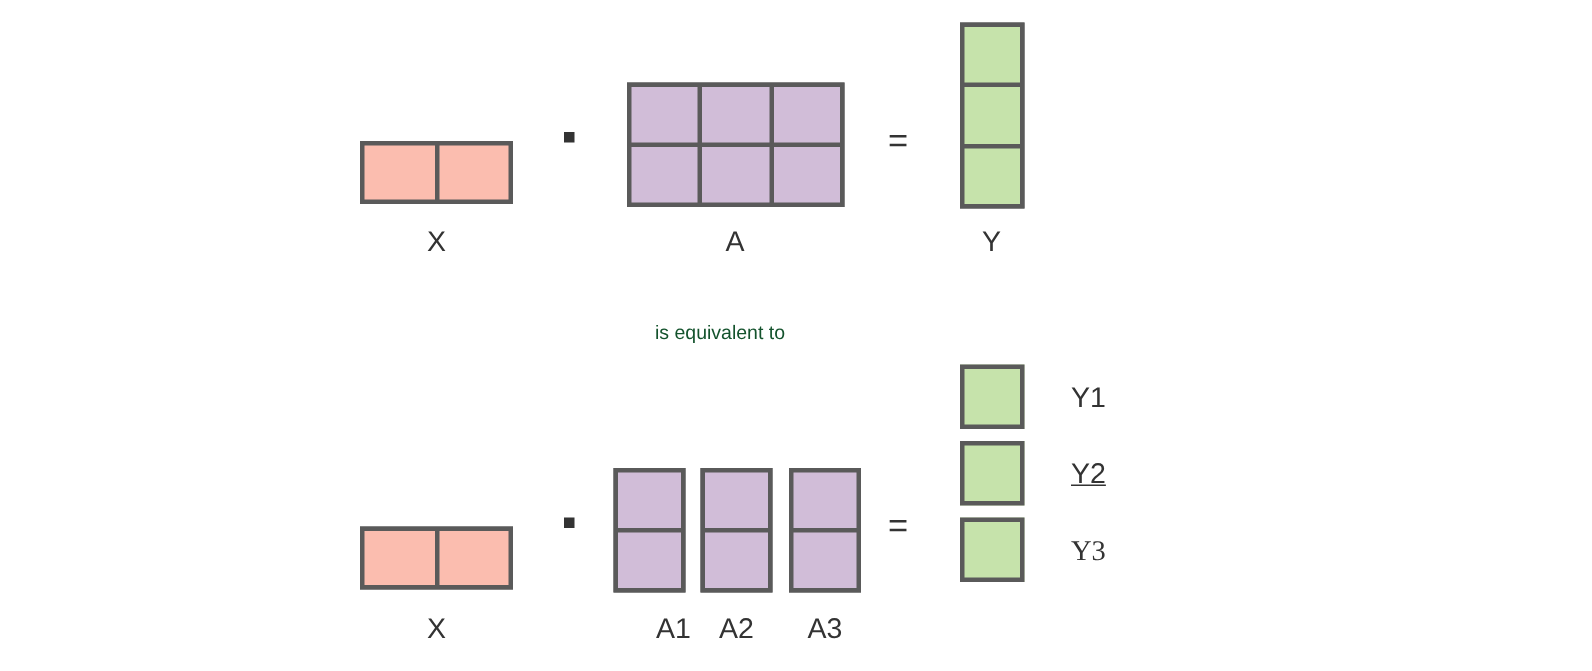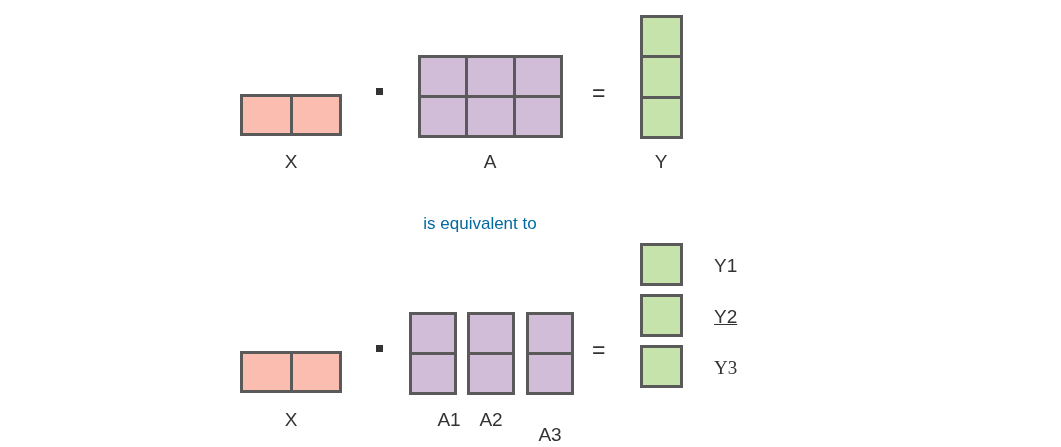--- a/index.html
+++ b/index.html
@@ -76,23 +76,23 @@
     font-size: 19px;
     line-height: 1;
     color: #333333;
     white-space: nowrap;
     text-align: center;
     font-family: "Liberation Sans", sans-serif;
   }
   .label.left { text-align: left; }
   .caption {
     position: absolute;
-    font-size: 17px;
+    font-size: 13px;
     line-height: 1;
-    color: #0369a1;
+    color: #14532d;
     white-space: nowrap;
     text-align: center;
     font-family: "Liberation Sans", sans-serif;
   }
 </style>
 </head>
 <body>
 
 <div id="stage">
 
@@ -146,21 +146,21 @@
   <div class="matrix col" style="left:467px; top:312px; width:48px; height:83px;">
     <div class="cell purple"></div>
     <div class="cell purple"></div>
   </div>
   <div class="label" style="left:455px; top:410px; width:72px;">A2</div>
 
   <div class="matrix col" style="left:526px; top:312px; width:48px; height:83px;">
     <div class="cell purple"></div>
     <div class="cell purple"></div>
   </div>
-  <div class="label" style="left:514px; top:425px; width:72px;text-align:center;">A3</div>
+  <div class="label" style="left:514px; top:410px; width:72px;text-align:center;">A3</div>
 
   <div class="op-eq" style="left:592px; top:339px;">=</div>
 
   <div class="block green" style="left:640px; top:243px; width:43px; height:43px;"></div>
   <div class="label left" style="left:714px; top:256px;">Y1</div>
 
   <div class="block green" style="left:640px; top:294px; width:43px; height:43px;"></div>
   <div class="label left" style="left:714px; top:307px;text-decoration:underline;">Y2</div>
 
   <div class="block green" style="left:640px; top:345px; width:43px; height:43px;"></div>

